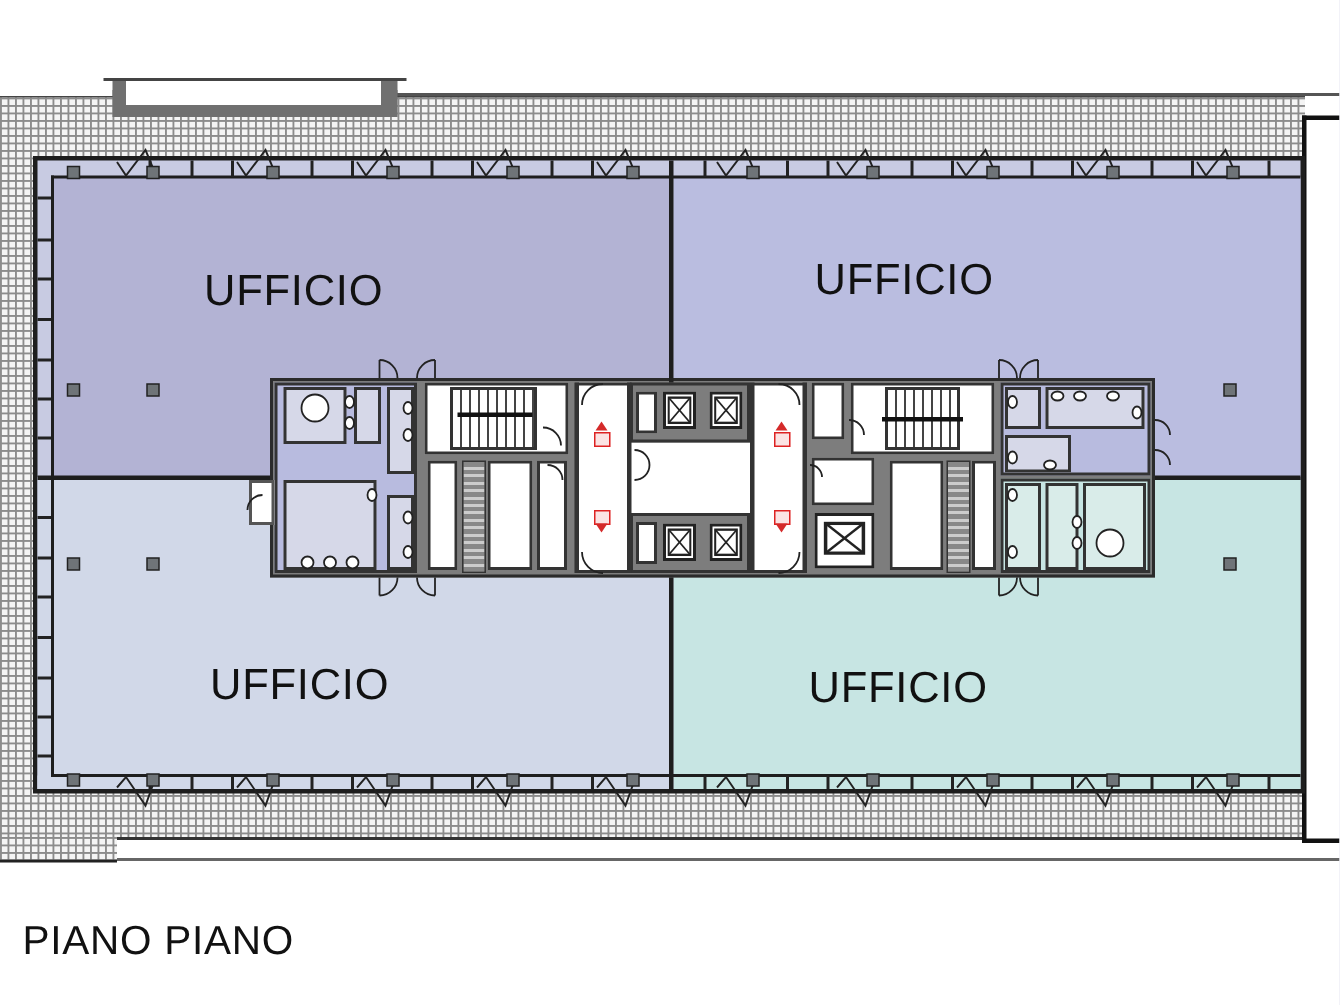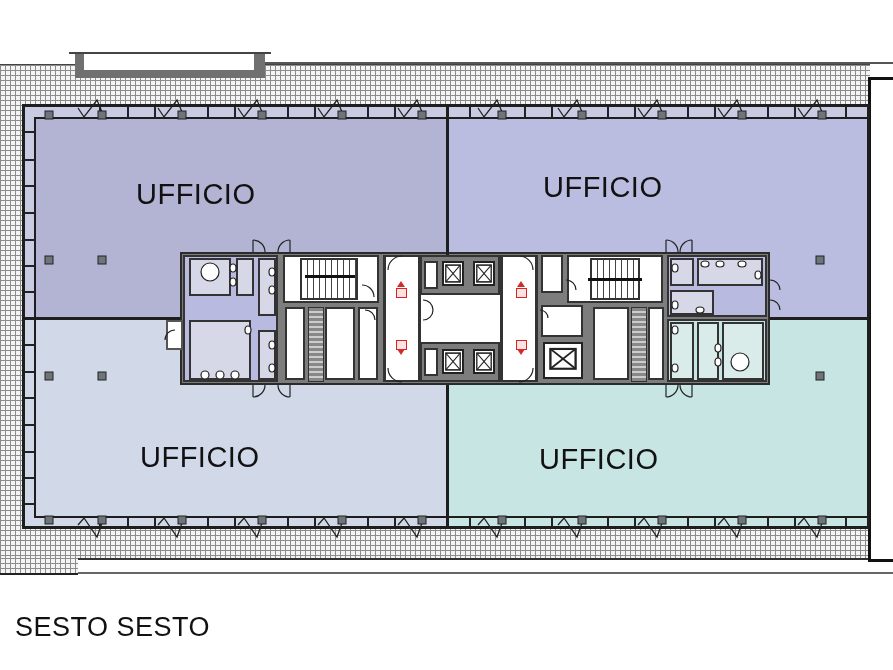--- a/index.html
+++ b/index.html
@@ -340,13 +340,13 @@
   </g>
 
   <line x1="447.5" y1="252" x2="447.5" y2="255" stroke="#222" stroke-width="3"></line>
 </svg>
 
 <div class="office-label" style="left:136px;top:178px;">UFFICIO</div>
 <div class="office-label" style="left:543px;top:171px;">UFFICIO</div>
 <div class="office-label" style="left:140px;top:441px;">UFFICIO</div>
 <div class="office-label" style="left:539px;top:443px;">UFFICIO</div>
 
-<div class="floor-label">SESTO SESTO</div>
+<div class="floor-label">PIANO PIANO</div>
 
 </body></html>

